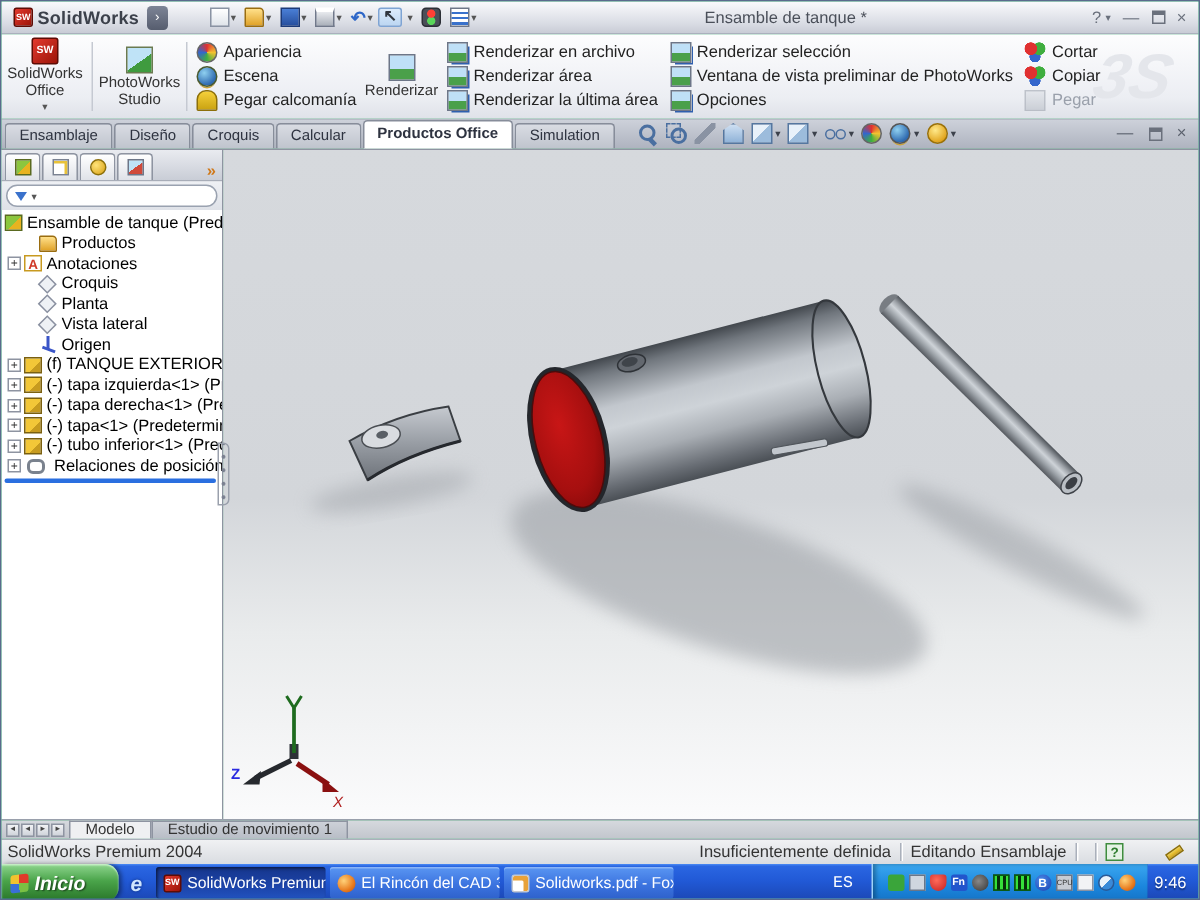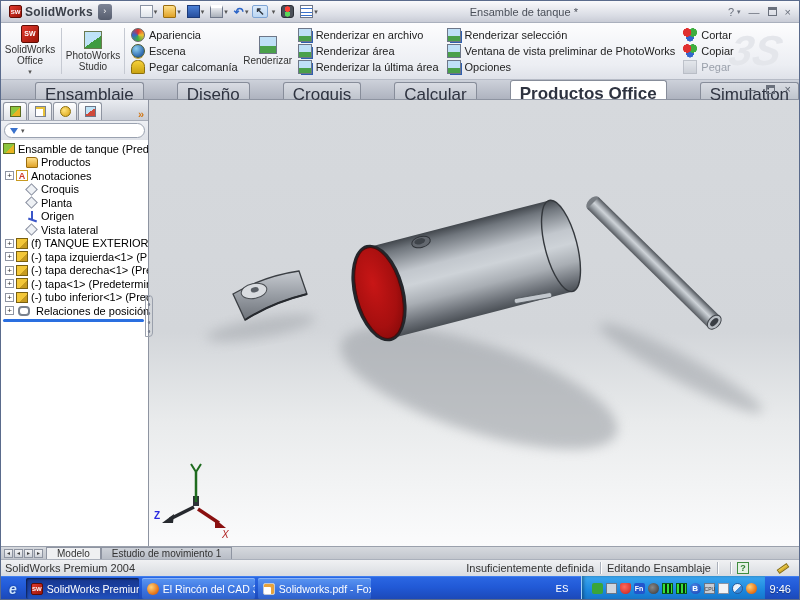--- a/index.html
+++ b/index.html
@@ -46,21 +46,21 @@
   .ic-scene{border-radius:50%;background:radial-gradient(circle at 35% 30%,#8fd0f0,#2f6ab0 70%);border:1px solid #4a5a30;box-shadow:0 2px 0 -1px #caa33a;}
   .ic-decal{background:linear-gradient(#f5d03a,#caa312);border:1px solid #8c6f0a;border-radius:45% 45% 8% 8%;}
   .ic-pic{background:linear-gradient(180deg,#bfe0f7 55%,#4aa04a 55%);border:1px solid #6d7688;}
   .ic-pic2{background:linear-gradient(180deg,#bfe0f7 55%,#4aa04a 55%);border:1px solid #6d7688;box-shadow:2px 2px 0 -1px #2f5fae;}
   .ic-balls{background:radial-gradient(circle at 30% 32%,#e03030 0 30%,transparent 32%),radial-gradient(circle at 70% 32%,#3fae3f 0 30%,transparent 32%),radial-gradient(circle at 50% 70%,#3466cc 0 30%,transparent 32%);}
   .ic-paste{background:linear-gradient(#d8dce2,#aeb4bd);border:1px solid #868d99;}
   .ds-mark{position:absolute;right:18px;top:4px;font-size:42px;font-style:italic;font-weight:bold;color:#e4e6eb;transform:skewX(-12deg);line-height:48px;user-select:none;}
 
   
   .tabbar{height:20px;display:flex;align-items:flex-end;background:linear-gradient(#cdd1da,#aeb3bf);border-bottom:1px solid #8e94a1;padding:0 2px;position:relative;}
-  .tab{font-size:17px;color:#2e3340;padding:2px 9px 3px;border:1px solid #878d9a;border-bottom:none;border-radius:3px 3px 0 0;background:linear-gradient(#d9dce3,#bfc4cd);margin-right:1px;height:17px;white-space:nowrap;margin-left:32px;}
+  .tab{font-size:10px;color:#2e3340;padding:2px 9px 3px;border:1px solid #878d9a;border-bottom:none;border-radius:3px 3px 0 0;background:linear-gradient(#d9dce3,#bfc4cd);margin-right:1px;height:17px;white-space:nowrap;}
   .tab.active{background:#fff;font-weight:bold;height:19px;padding-top:3px;}
   .hud{display:flex;align-items:center;gap:5px;margin:0 0 3px 14px;}
   .hud .dd{font-size:7px;color:#3c414b;margin-left:-3px;}
   .hic{position:relative;width:14px;height:14px;display:inline-block;}
   .hic-mag::before{content:"";position:absolute;left:1px;top:1px;width:7px;height:7px;border:2px solid #4a6fa0;border-radius:50%;}
   .hic-mag::after{content:"";position:absolute;right:1px;bottom:1px;width:6px;height:2.5px;background:#4a6fa0;transform:rotate(45deg);}
   .hic-magarea::before{content:"";position:absolute;left:0;top:0;width:8px;height:8px;border:1.5px dashed #4a6fa0;}
   .hic-magarea::after{content:"";position:absolute;right:0;bottom:0;width:7px;height:7px;border:2px solid #4a6fa0;border-radius:50%;}
   .hic-wand{background:linear-gradient(135deg,transparent 40%,#8a93a3 40% 62%,transparent 62%);}
   .hic-sect{background:linear-gradient(#cfe0f2,#8fb2d8);border:1px solid #5577a0;clip-path:polygon(0 100%,100% 100%,100% 35%,50% 0,0 35%);}
@@ -357,27 +357,27 @@
             <span class="ti t-plane"></span>
             <span class="tl">Croquis</span>
           </div>
         <div class="trow" style="padding-left:12px">
             <span class="noexp"></span>
             <span class="ti t-plane"></span>
             <span class="tl">Planta</span>
           </div>
         <div class="trow" style="padding-left:12px">
             <span class="noexp"></span>
+            <span class="ti t-plane"></span>
+            <span class="tl">Vista lateral</span>
+          </div>
+        <div class="trow" style="padding-left:12px">
+            <span class="noexp"></span>
             <span class="ti t-origin"></span>
             <span class="tl">Origen</span>
-          </div>
-        <div class="trow" style="padding-left:12px">
-            <span class="noexp"></span>
-            <span class="ti t-plane"></span>
-            <span class="tl">Vista lateral</span>
           </div>
         <div class="trow" style="padding-left:2px">
             <span class="exp">+</span>
             <span class="ti t-part"></span>
             <span class="tl">(f) TANQUE EXTERIOR &lt;1&gt; (Pr</span>
           </div>
         <div class="trow" style="padding-left:2px">
             <span class="exp">+</span>
             <span class="ti t-part"></span>
             <span class="tl">(-) tapa izquierda&lt;1&gt; (Predete</span>
@@ -513,20 +513,24 @@
       <span class="sb-div"></span>
       <span>Editando Ensamblaje</span>
       <span class="sb-div"></span>
       <span class="sb-div"></span>
       <span class="sb-help">?</span>
       <span class="sb-pencil"></span>
     </div>
   </div>
 
   <div class="taskbar">
+    <div class="startbtn">
+      <span class="xpflag"></span>
+      <span class="startlbl">Inicio</span>
+    </div>
     <div class="ql">
       <span class="ie-e">e</span>
     </div>
     <div class="taskbtn active">
       <span class="task-ic sw">SW</span>
       <span>SolidWorks Premium 2...</span>
     </div>
     <div class="taskbtn">
       <span class="task-ic ff"></span>
       <span>El Rincón del CAD 3D ...</span>

